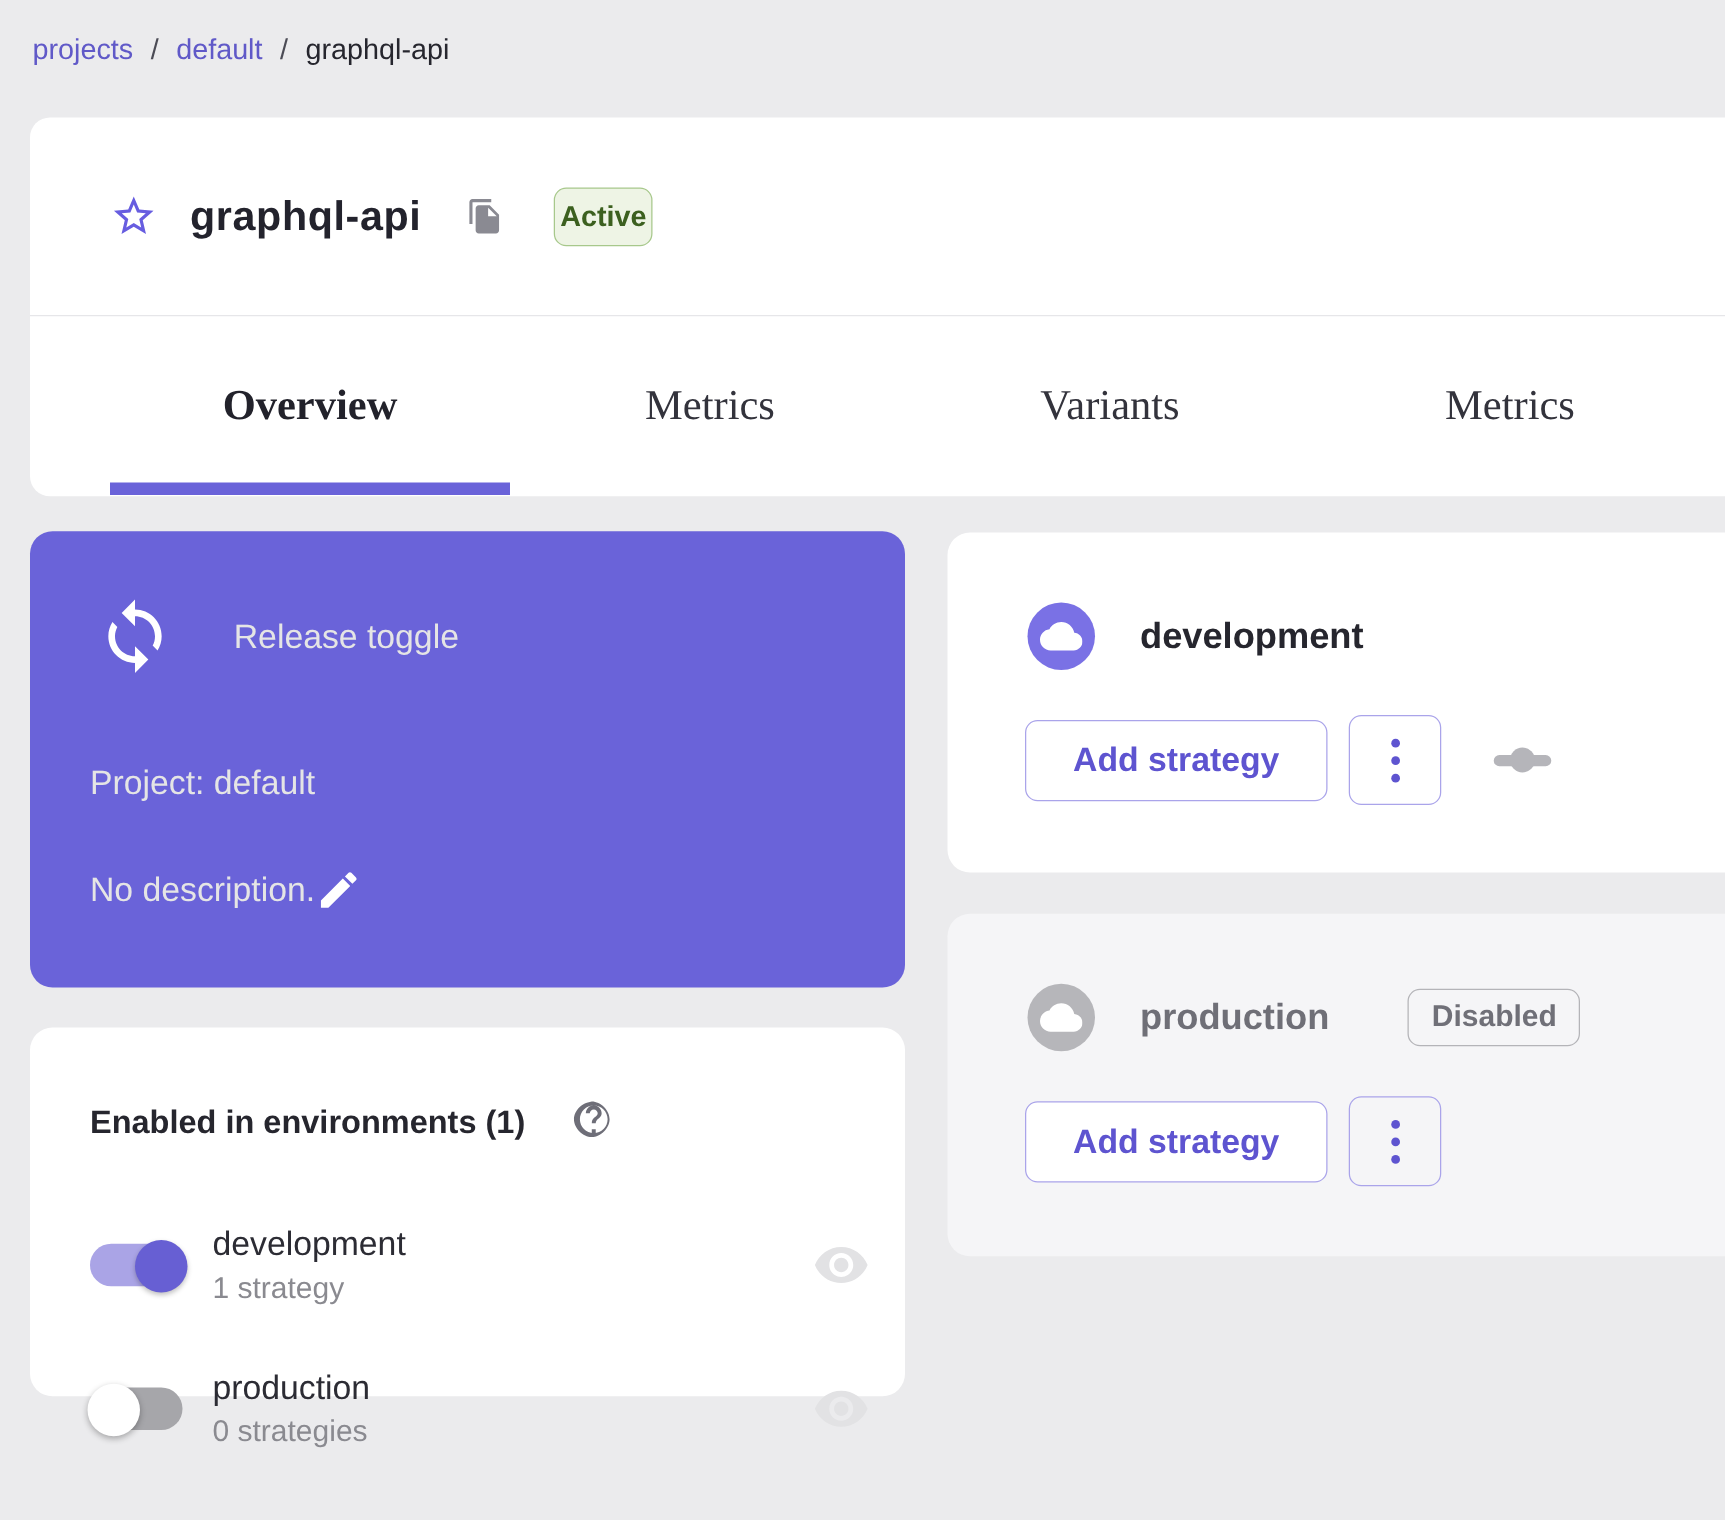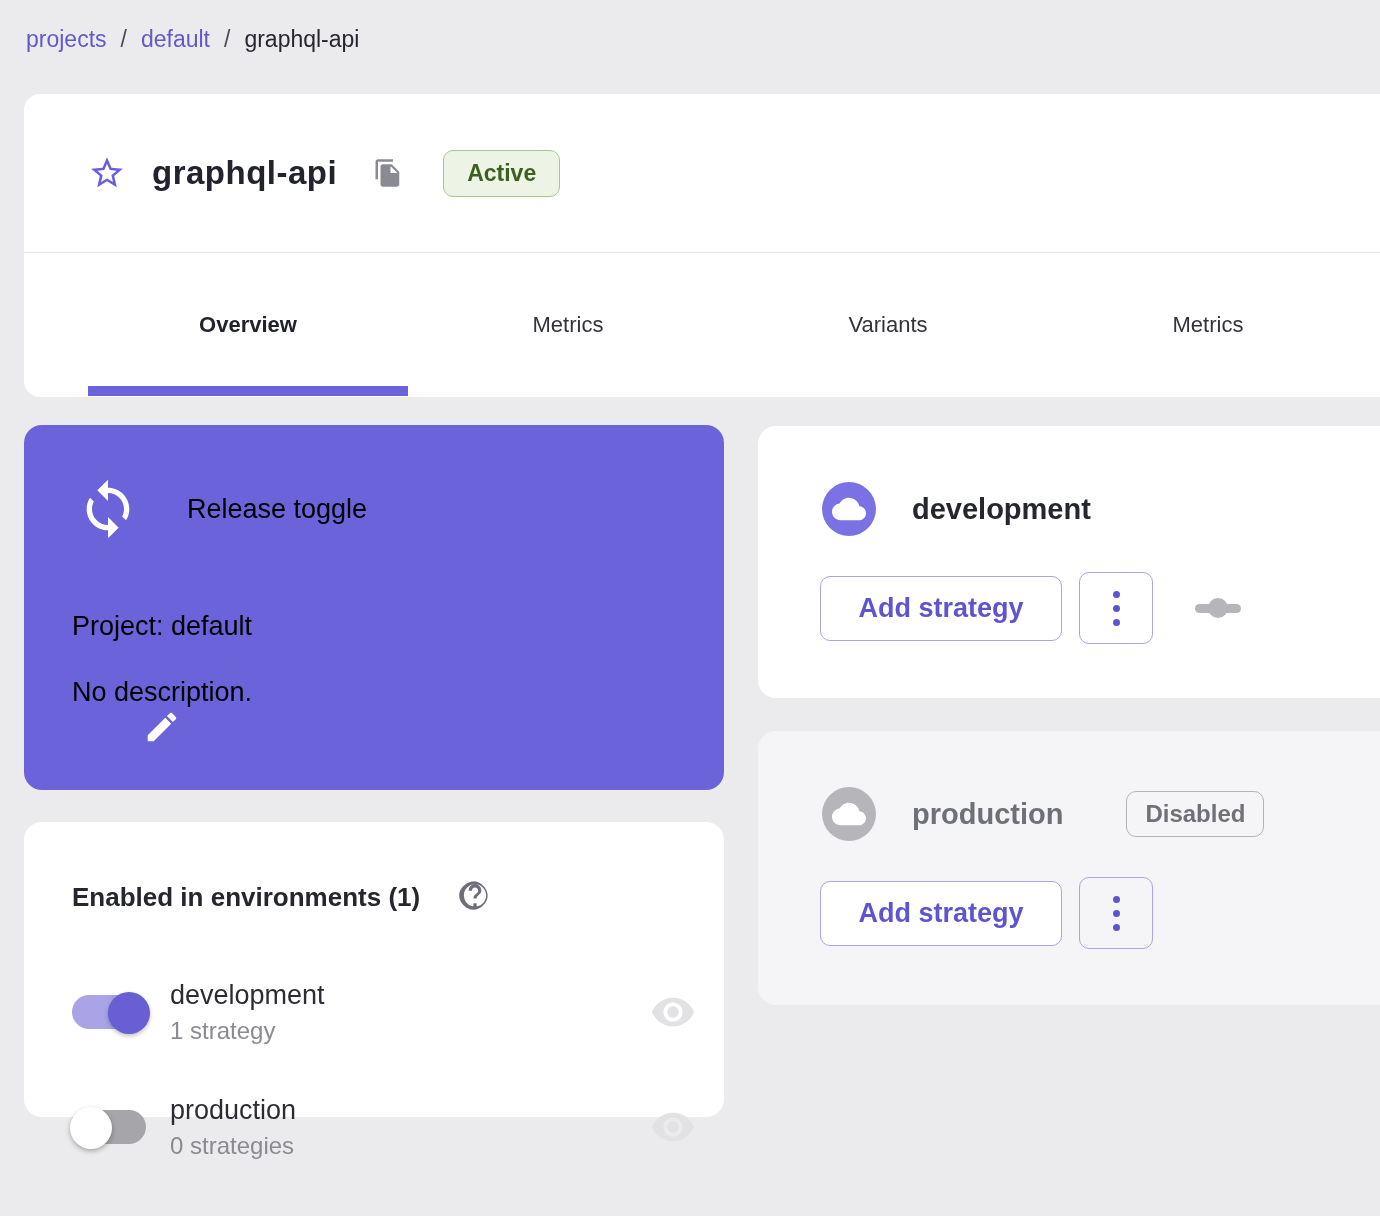--- a/index.html
+++ b/index.html
@@ -32,43 +32,43 @@
   }
   .star-btn { width:38px; height:38px; cursor:pointer; display:flex; align-items:center; }
   .page-title { font-size:33px; font-weight:600; color:#23232d; margin-left:26px; letter-spacing:0.5px; }
   .copy-btn { width:30px; height:30px; margin-left:36px; cursor:pointer; display:flex; align-items:center; }
   .status-badge {
     margin-left:40px;
     background:var(--green-badge-bg,#eef4e5);
     border:1.5px solid var(--green-badge-border,#a7c88b);
     color:var(--green-badge-text,#3c601f);
     font-size:23px; font-weight:700;
-    padding:9px 23px; border-radius:10px;
+    padding:9px 4px; border-radius:10px;
   }
   .divider { border-top:1px solid var(--divider,#e6e6e9); }
   .tabs { position:relative; height:143px; display:flex; padding-left:64px; }
   .tab {
     width:320px; display:flex; align-items:center; justify-content:center;
-    font-size:22px; color:#33333c; cursor:pointer;
+    font-size:34px; color:#33333c; cursor:pointer;font-family:Liberation Serif, serif;
   }
   .tab.active { font-weight:700; color:#22222b; }
   .tab-underline {
     position:absolute; left:64px; bottom:0; width:320px; height:10px;
     background:var(--accent,#6a63d9);
   }
 
   
   .release-card {
     position:absolute; left:24px; top:425px; width:700px; height:365px;
-    background:var(--accent,#6a63d9); border-radius:18px; color:#000000;
+    background:var(--accent,#6a63d9); border-radius:18px; color:#e5e5e5;
   }
   .release-head { display:flex; align-items:center; gap:47px; padding:52px 0 0 52px; }
   .release-head .type-label { font-size:27px; }
   .release-project { position:absolute; left:48px; top:186px; font-size:27px; }
-  .release-desc { position:absolute; left:48px; top:252px; display:flex; align-items:center; font-size:27px;flex-direction:column; }
+  .release-desc { position:absolute; left:48px; top:268px; display:flex; align-items:center; font-size:27px; }
   .edit-btn { width:38px; height:38px; cursor:pointer; display:flex; align-items:center; }
 
   
   .env-panel {
     position:absolute; left:24px; top:822px; width:700px; height:295px;
     background:#fff; border-radius:18px;
   }
   .env-panel-title-row { position:absolute; left:48px; top:56px; display:flex; align-items:center; gap:36px; }
   .env-panel-title { font-size:26px; font-weight:700; color:#26262e; }
   .help-btn { width:38px; height:38px; cursor:pointer; display:flex; align-items:center; }

